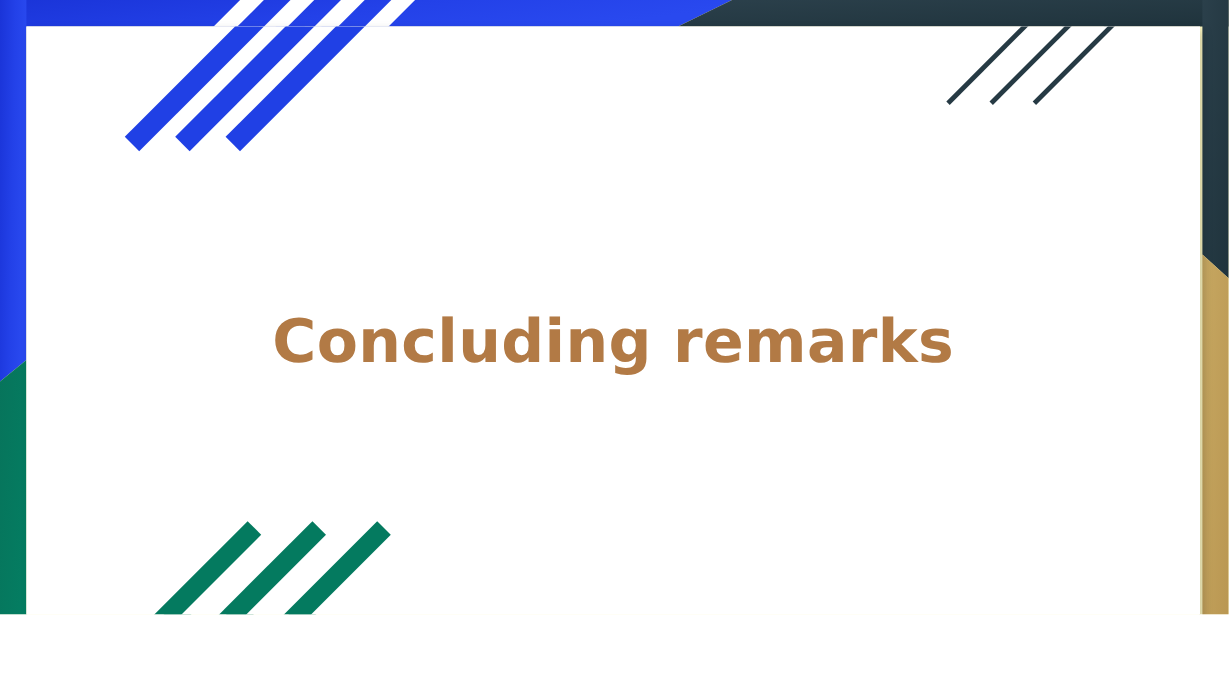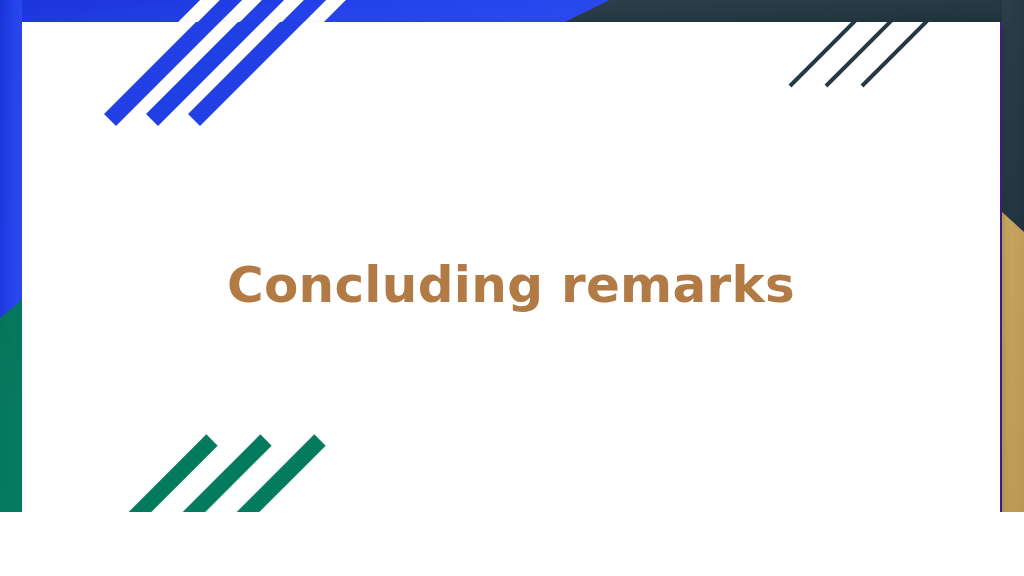--- a/index.html
+++ b/index.html
@@ -11,21 +11,21 @@
   body {
     font-family: "Liberation Sans", sans-serif;
   }
 
   
   .slide {
     position: relative;
     width: 1024px;
     height: 512px;
     overflow: hidden;
-    background: #4c1d95;
+    background: #fef9c3;
   }
 
   
   .frame-layer {
     position: absolute;
     inset: 0;
     width: 1024px;
     height: 576px;
     pointer-events: none;
   }

